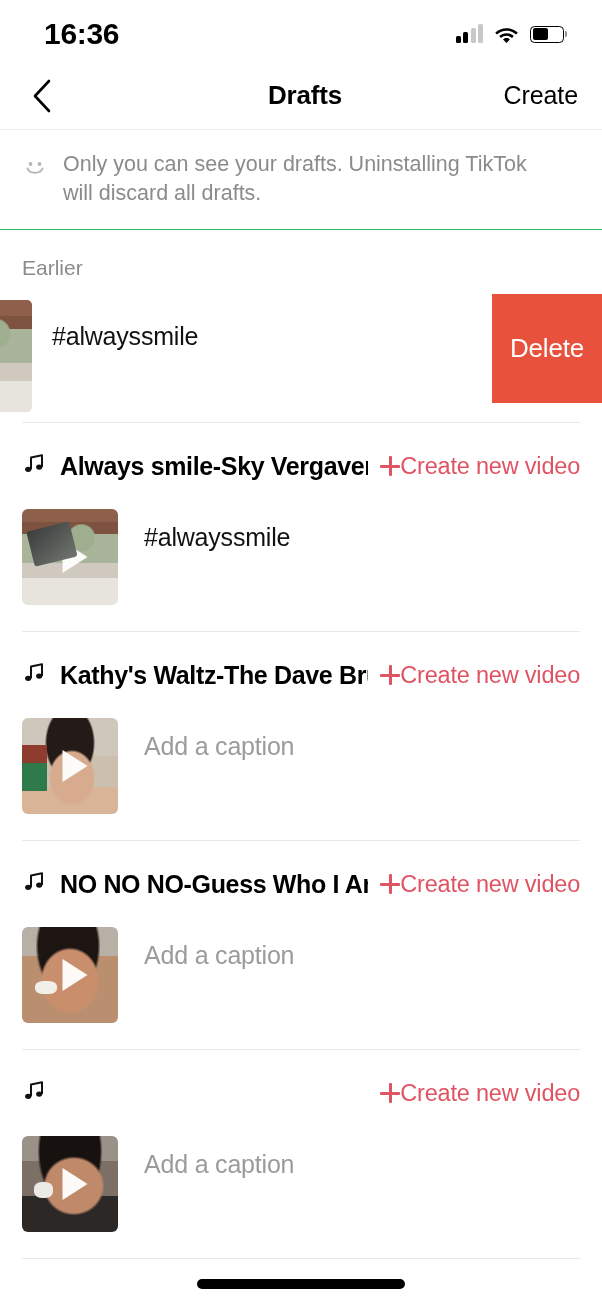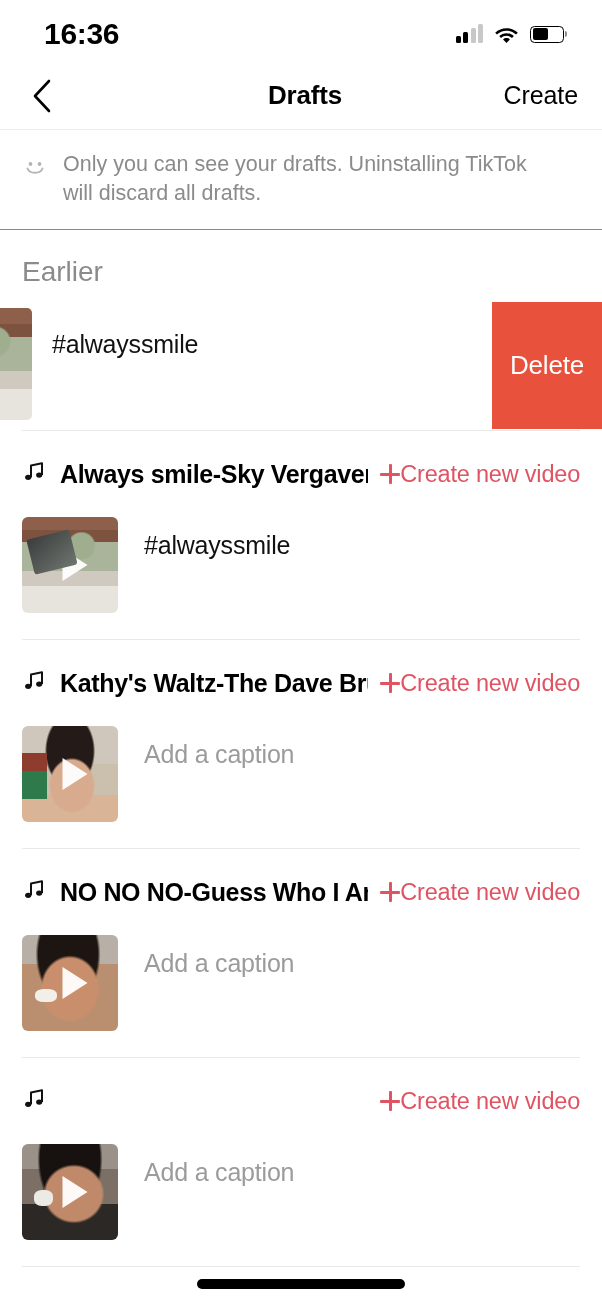--- a/index.html
+++ b/index.html
@@ -105,21 +105,21 @@
   .info-text {
     font-size: 21.5px;
     line-height: 1.33;
     color: #8b8b8b;
     max-width: 470px;
   }
 
   
   .section-header {
     padding: 26px 22px 14px 22px;
-    font-size: 28px;
+    font-size: 21px;
     color: #8b8b8b;
   }
 
   
   .swiped-row {
     position: relative;
     height: 128px;
     overflow: hidden;
   }
   .swiped-inner {
@@ -141,21 +141,21 @@
   .swiped-caption {
     margin-left: 20px;
     font-size: 25px;
     color: #111;
     padding-top: 22px;
     letter-spacing: -0.2px;
   }
   .delete-btn {
     position: absolute;
     right: 0; top: 0;
-    width: 110px; height: 127px;
+    width: 110px; height: 109px;
     background: #e8523c;
     color: #fff;
     font-size: 26px;
     display: flex; align-items: center; justify-content: center;
     cursor: pointer;
     letter-spacing: -0.2px;
   }
 
   
   .divider {

